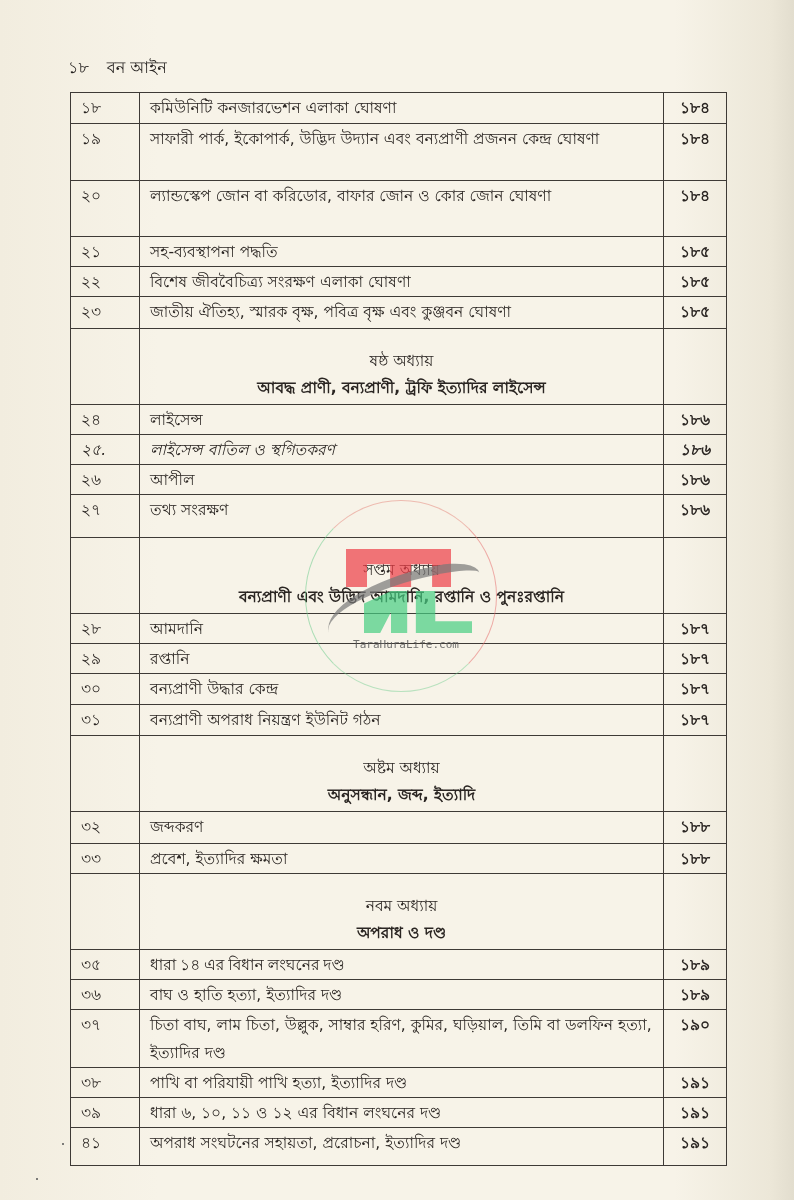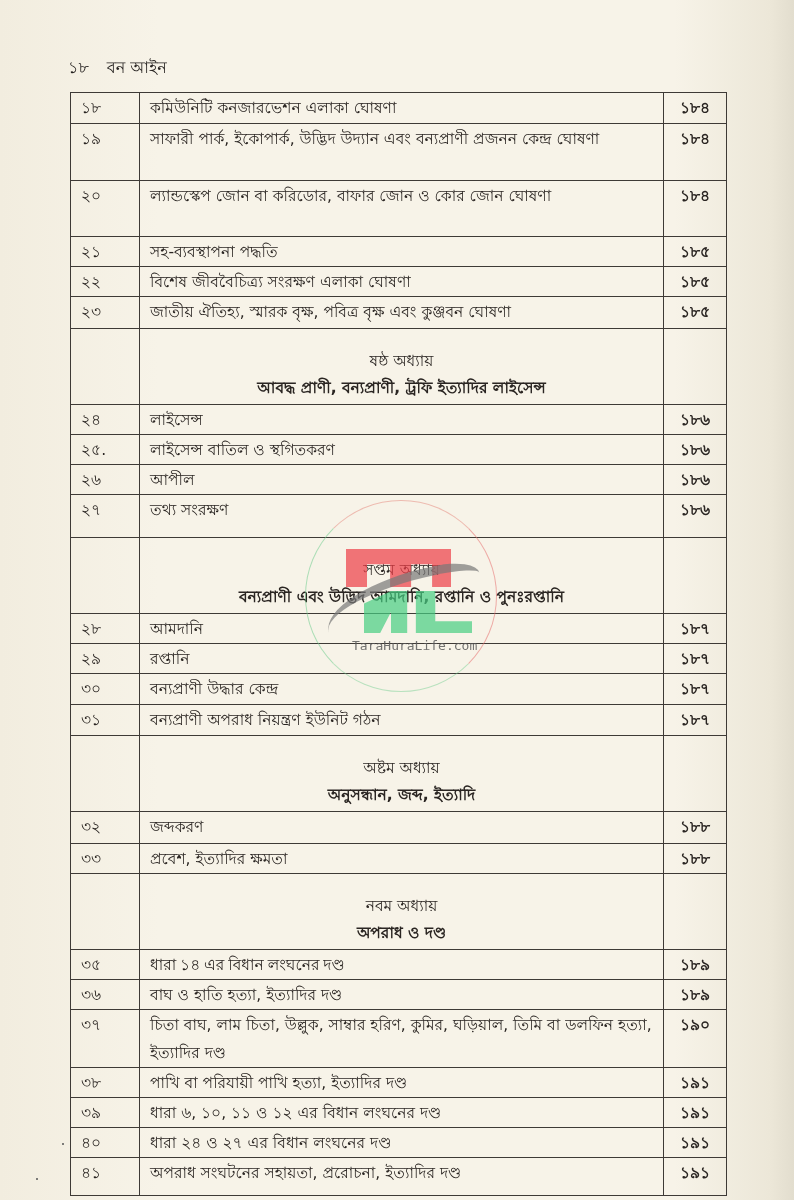--- a/index.html
+++ b/index.html
@@ -57,22 +57,22 @@
     border-top: 9px solid rgba(120, 120, 120, 0.7);
     border-radius: 80% 30% 0 0;
     transform: rotate(-12deg);
   }
   .wm-logo-bottom {
     position: absolute; left: 58px; top: 90px; width: 108px; height: 42px;
     background: rgba(70, 205, 130, 0.7);
     clip-path: polygon(0 30%, 25% 0, 40% 0, 40% 100%, 25% 100%, 25% 50%, 15% 100%, 0 100%, 48% 100%, 48% 0, 66% 0, 66% 72%, 100% 72%, 100% 100%, 0 100%);
   }
   .wm-text {
-    position: absolute; left: 46px; top: 137px; width: 140px; 
-    font-family: "DejaVu Sans Mono", monospace; font-size: 13px;
+    position: absolute; left: 30px; top: 137px; width: 140px; text-align: center;
+    font-family: "DejaVu Sans Mono", monospace; font-size: 11px;
     color: rgba(90, 90, 90, 0.85);
   }
   .speck { position: absolute; width: 2px; height: 2px; background: #555; border-radius: 50%; z-index: 2; }
 </style>
 </head>
 <body>
 
 <div class="page-shade"></div>
 
 <div class="running-head">
@@ -118,21 +118,21 @@
           <span class="chapter-name">ষষ্ঠ অধ্যায়</span>
           <span class="chapter-sub">আবদ্ধ প্রাণী, বন্যপ্রাণী, ট্রফি ইত্যাদির লাইসেন্স</span>
         </td>
         <td class="page"></td>
       </tr>
       <tr style="height: 30px;">
         <td class="num">২৪</td>
         <td class="title">লাইসেন্স</td>
         <td class="page">১৮৬</td>
       </tr>
-      <tr style="height: 30px;">
+      <tr style="height: 30px; font-style: italic;">
         <td class="num">২৫.</td>
         <td class="title">লাইসেন্স বাতিল ও স্থগিতকরণ</td>
         <td class="page">১৮৬</td>
       </tr>
       <tr style="height: 30px;">
         <td class="num">২৬</td>
         <td class="title">আপীল</td>
         <td class="page">১৮৬</td>
       </tr>
       <tr style="height: 43px;">
@@ -210,25 +210,20 @@
         <td class="page">১৯০</td>
       </tr>
       <tr style="height: 29px;">
         <td class="num">৩৮</td>
         <td class="title">পাখি বা পরিযায়ী পাখি হত্যা, ইত্যাদির দণ্ড</td>
         <td class="page">১৯১</td>
       </tr>
       <tr style="height: 30px;">
         <td class="num">৩৯</td>
         <td class="title">ধারা ৬, ১০, ১১ ও ১২ এর বিধান লংঘনের দণ্ড</td>
-        <td class="page">১৯১</td>
-      </tr>
-      <tr style="height: 30px;">
-        <td class="num">৪০</td>
-        <td class="title">ধারা ২৪ ও ২৭ এর বিধান লংঘনের দণ্ড</td>
         <td class="page">১৯১</td>
       </tr>
       <tr style="height: 38px;">
         <td class="num">৪১</td>
         <td class="title">অপরাধ সংঘটনের সহায়তা, প্ররোচনা, ইত্যাদির দণ্ড</td>
         <td class="page">১৯১</td>
       </tr>
     </tbody>
 </table>
 

